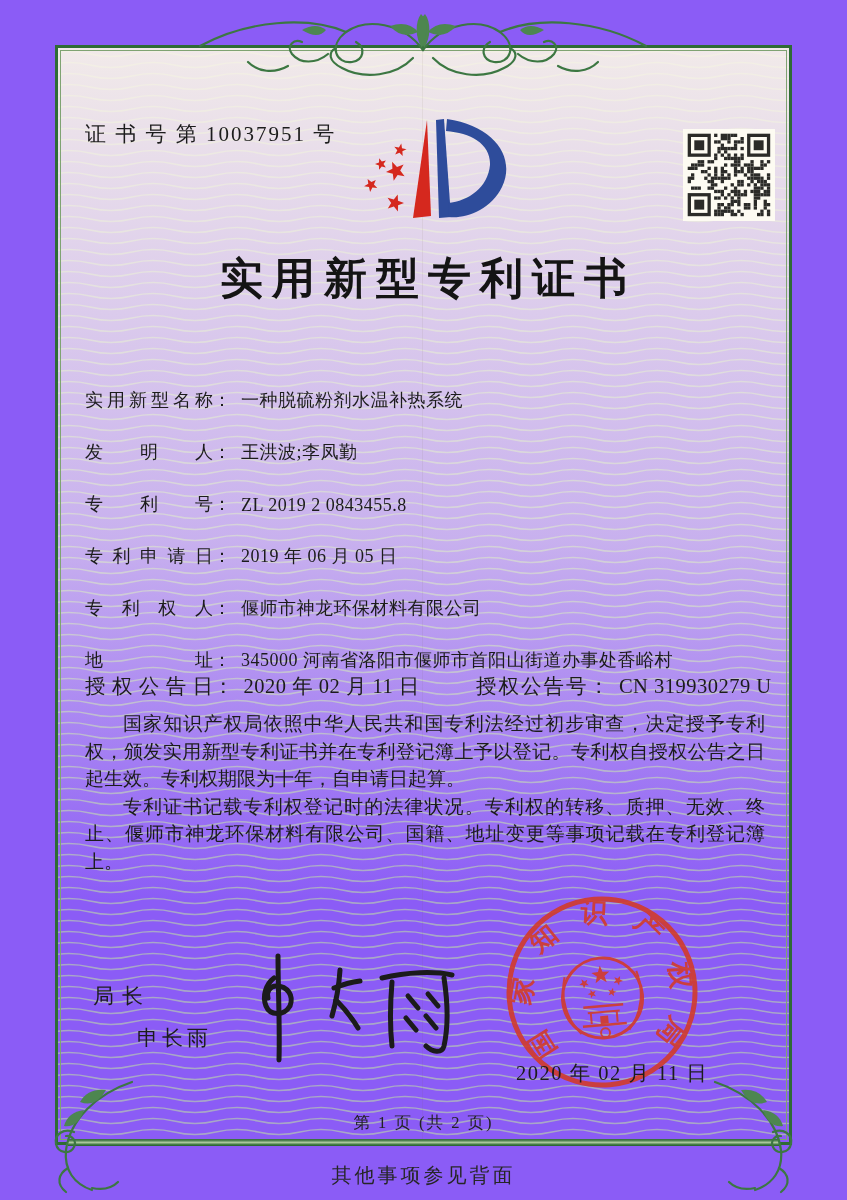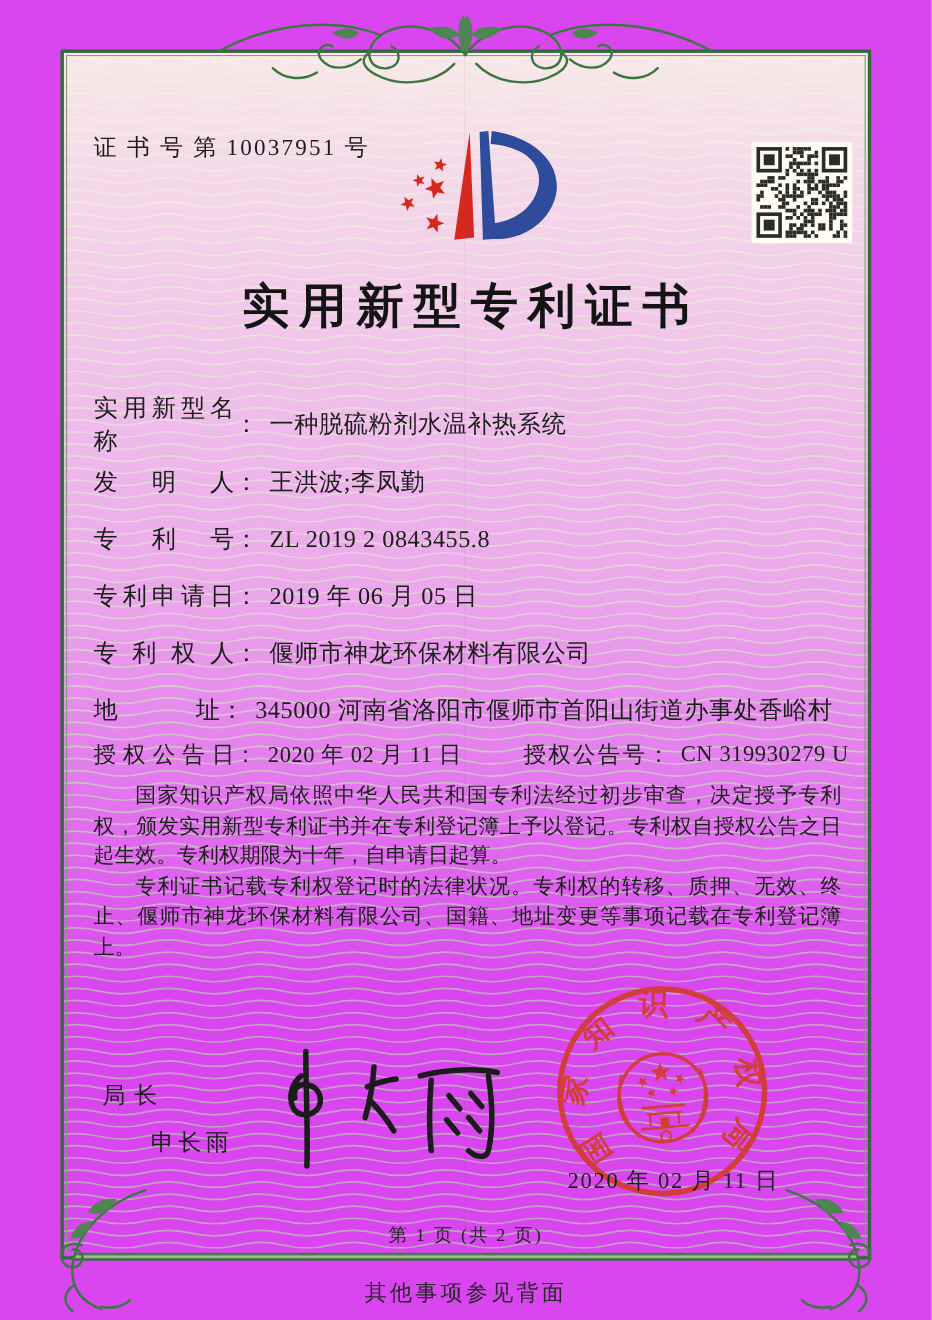--- a/index.html
+++ b/index.html
@@ -1,16 +1,16 @@
 <!DOCTYPE html>
 <html><head>
 <meta charset="utf-8">
 <style>
   html,body{margin:0;padding:0;}
-  #page{position:relative;width:847px;height:1200px;background:#d946ef;overflow:hidden;
+  #page{position:relative;width:847px;height:1200px;background:#8b5cf6;overflow:hidden;
         font-family:"Liberation Serif","DejaVu Serif",serif;color:#1c1c1c;}
   
   #waves-svg{position:absolute;left:58px;top:48px;z-index:1;}
   #fade{position:absolute;left:58px;top:48px;width:731px;height:1094px;z-index:2;
         background:linear-gradient(180deg,rgba(250,246,232,.92) 0%,rgba(250,246,232,.55) 45%,rgba(250,246,232,0) 78%);}
   .frame{position:absolute;left:55px;top:45px;width:737px;height:1100px;box-sizing:border-box;
          border:3px solid #2f6b35;z-index:3;}
   .frame-inner{position:absolute;inset:2px;border:1px solid #7fa372;}
   #fold{position:absolute;left:422px;top:45px;width:1px;height:1100px;background:rgba(110,100,70,.08);z-index:3;}
   #bottom-bar{position:absolute;left:68px;top:1139px;width:711px;height:7px;z-index:4;
@@ -20,21 +20,21 @@
   #orn-bl{left:36px;top:1076px;}
   #orn-br{right:36px;top:1076px;transform:scaleX(-1);}
   
   .abs{position:absolute;z-index:6;}
   #cert-no{left:85px;top:120px;font-size:21px;letter-spacing:2px;}
   #logo{left:343px;top:106px;}
   #qr{left:683px;top:129px;}
   #title{left:0;right:0;top:250px;text-align:center;font-size:43px;font-weight:700;
          letter-spacing:9px;text-indent:9px;color:#141414;}
   #fields{left:85px;top:360px;width:672px;}
-  .frow{height:52px;display:flex;align-items:center;font-size:22px;}
+  .frow{height:52px;display:flex;align-items:flex-end;font-size:18px;}
   .flabel{display:inline-block;width:128px;text-align:justify;text-align-last:justify;}
   .fcolon{margin:0 10px 0 0;}
   .fvalue{letter-spacing:.5px;white-space:nowrap;}
   #grant-row{left:85px;top:672px;width:700px;height:52px;display:flex;align-items:flex-start;font-size:20.5px;}
   #grant-row .pair2{margin-left:56px;display:flex;align-items:center;}
   .glabel2{letter-spacing:2px;}
   #paras{left:85px;top:710px;width:680px;font-size:19px;line-height:27.5px;text-align:justify;}
   #paras p{margin:0;text-indent:2em;}
   #director-title{left:93px;top:982px;font-size:21px;letter-spacing:8px;}
   #director-name{left:93px;top:1024px;font-size:21px;letter-spacing:4px;margin-left:44px;}

